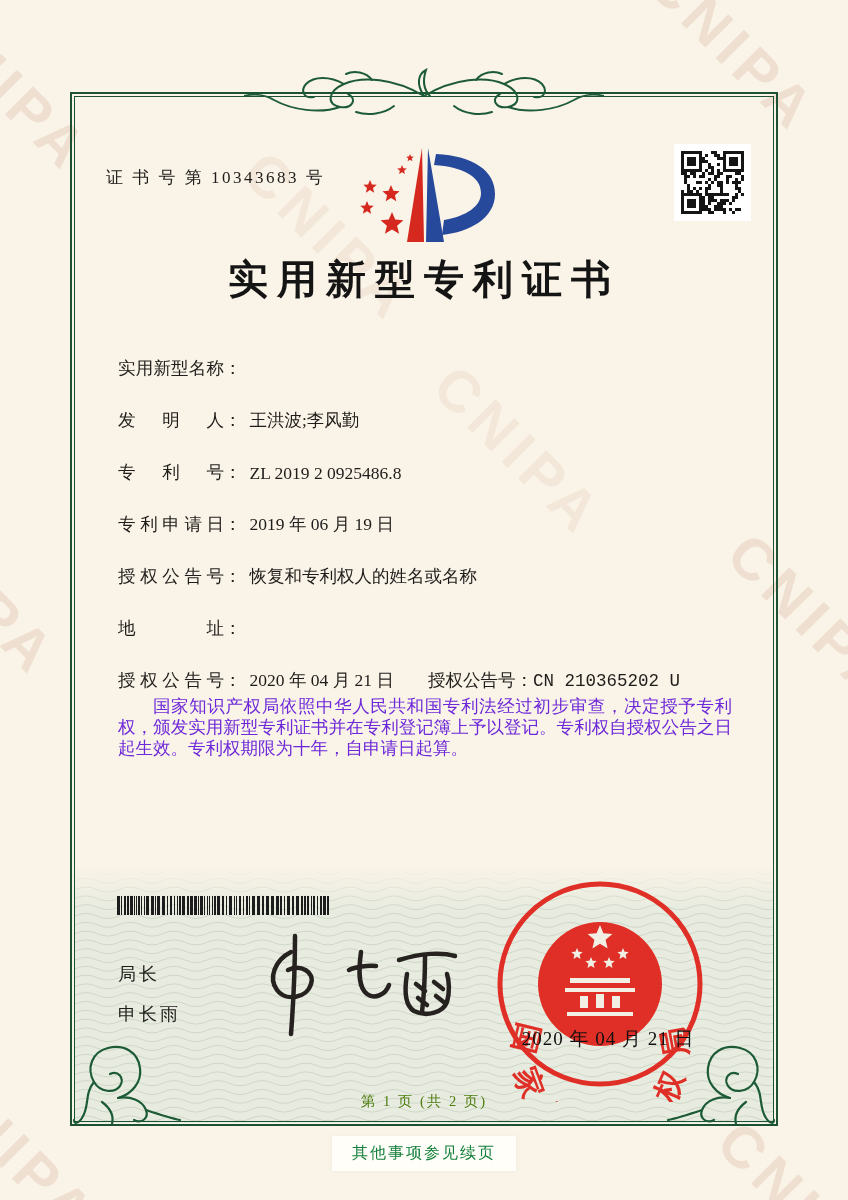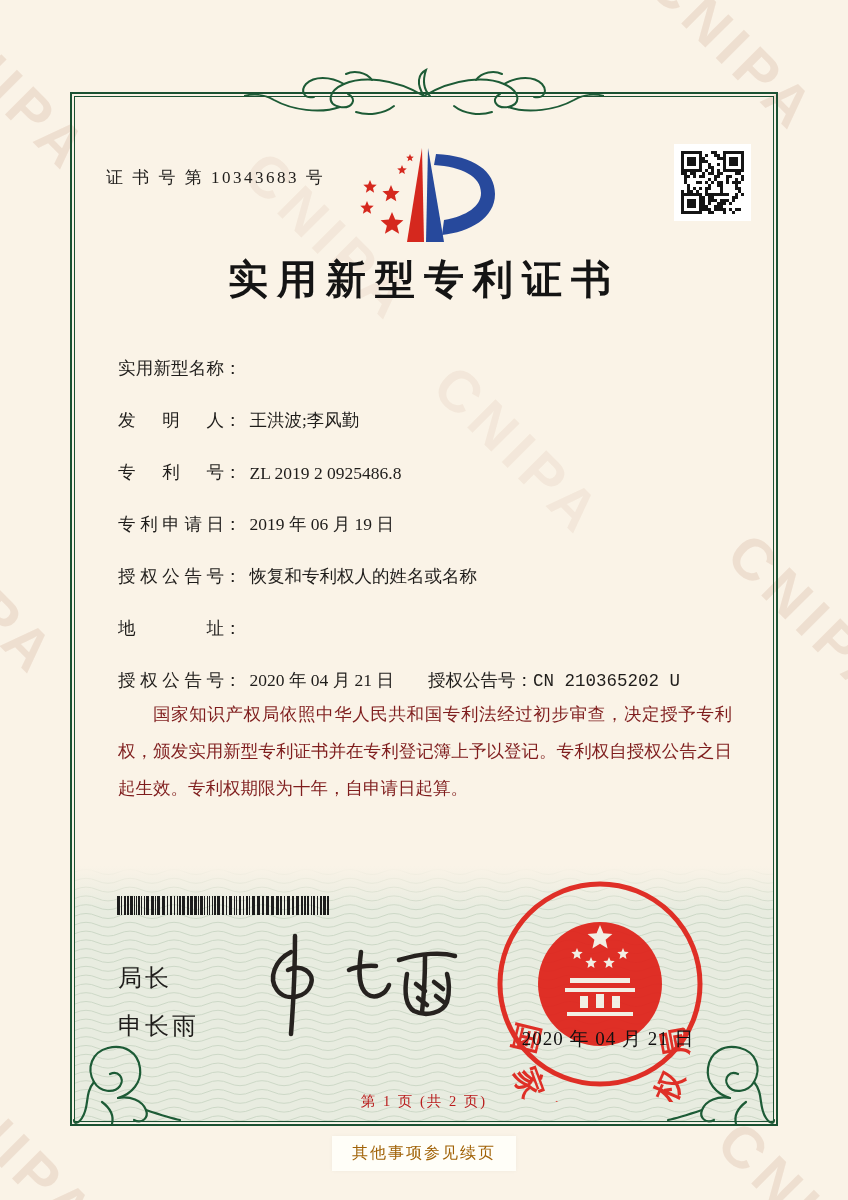--- a/index.html
+++ b/index.html
@@ -36,35 +36,35 @@
   #qr-box{left:674px;top:144px;background:#fff;padding:7px;z-index:5;line-height:0;}
   #title{left:0;right:0;top:252px;text-align:center;font-size:40px;font-weight:bold;
     letter-spacing:9px;color:#141414;z-index:5;}
   
   #fields{left:118px;top:352px;width:620px;z-index:5;font-size:17.5px;}
   .f-row{display:flex;align-items:flex-end;height:28px;margin-bottom:24px;white-space:nowrap;}
   .f-label{display:inline-block;width:106px;text-align:justify;text-align-last:justify;}
   .f-colon{margin-right:8px;}
   .grant-pair{margin-left:34px;font-family:Liberation Mono, monospace;}
   
-  #paras{left:118px;top:696px;width:614px;z-index:5;font-size:17.5px;line-height:37px;
-    text-align:justify;color:#7f1d1d;}
+  #paras{left:118px;top:696px;width:614px;z-index:5;font-size:17.5px;line-height:21px;
+    text-align:justify;color:#6d28d9;}
   #paras p{margin:0;text-indent:2em;}
   
   #barcode-wrap{left:117px;top:896px;z-index:5;line-height:0;}
-  #director{left:118px;top:962px;z-index:5;font-size:24px;letter-spacing:3px;}
+  #director{left:118px;top:962px;z-index:5;font-size:18px;letter-spacing:3px;}
   #director div{margin-bottom:16px;}
   #signature{left:225px;top:930px;z-index:6;}
   #seal{left:485px;top:872px;z-index:4;opacity:.93;}
   #seal-date{left:508px;top:1026px;width:200px;text-align:center;font-size:19px;
     letter-spacing:1px;color:#111;z-index:5;}
   #page-footer{left:70px;top:1092px;width:708px;text-align:center;font-size:14.5px;
-    letter-spacing:2px;color:#b91c1c;z-index:5;}
+    letter-spacing:2px;color:#4d7c0f;z-index:5;}
   #cont-note{left:50%;top:1136px;transform:translateX(-50%);background:#fffef8;
-    padding:7px 20px;font-size:16px;letter-spacing:2px;z-index:5;color:#a16207;
+    padding:7px 20px;font-size:16px;letter-spacing:2px;z-index:5;color:#15803d;
     box-shadow:0 0 4px rgba(0,0,0,0.04);}
   
   .ornament{z-index:4;pointer-events:none;}
 </style>
 </head>
 <body>
 
 <span class="wm" style="left:-45px;top:-12px;">CNIPA</span>
 <span class="wm" style="left:682px;top:-52px;">CNIPA</span>
 <span class="wm faint" style="left:278px;top:138px;">CNIPA</span>

